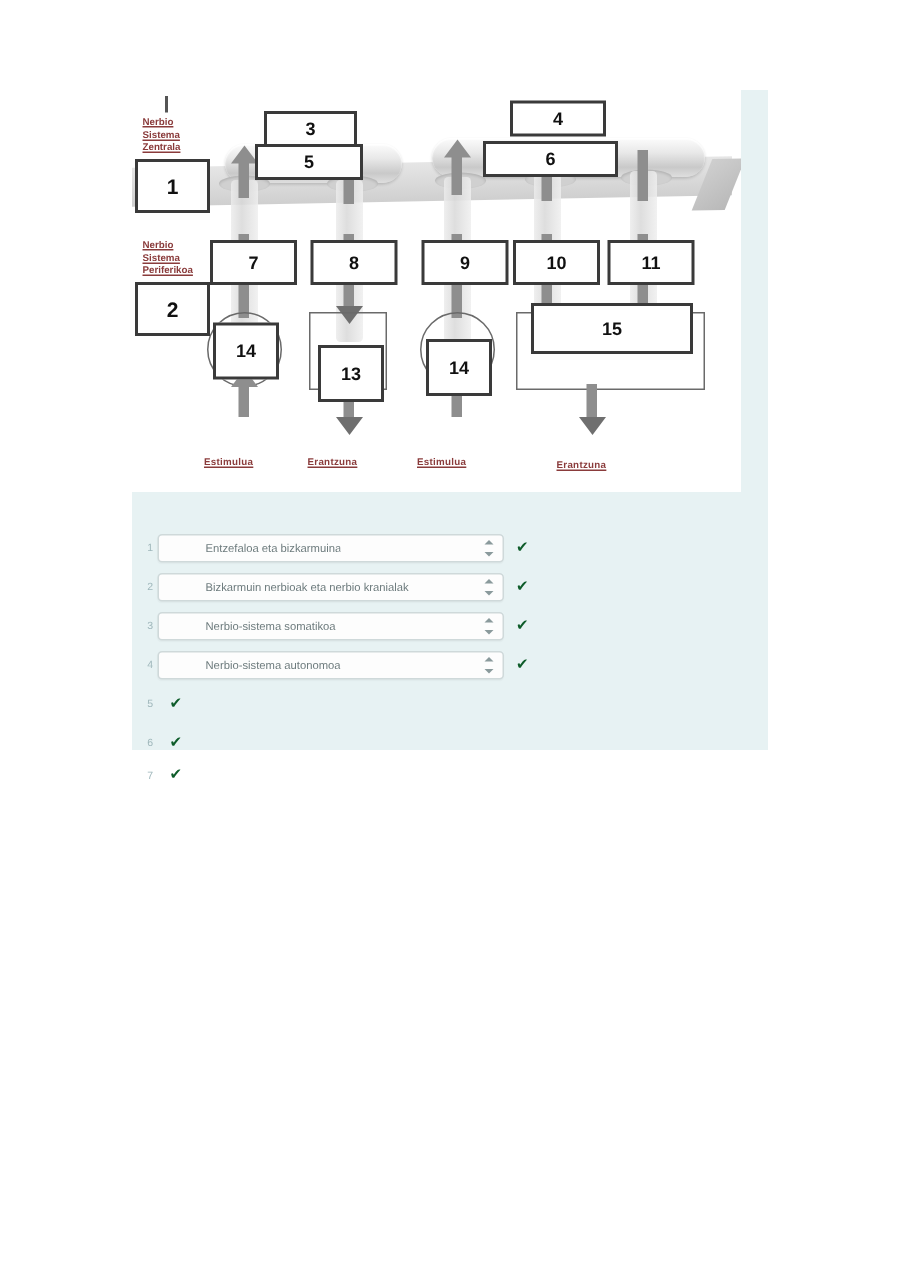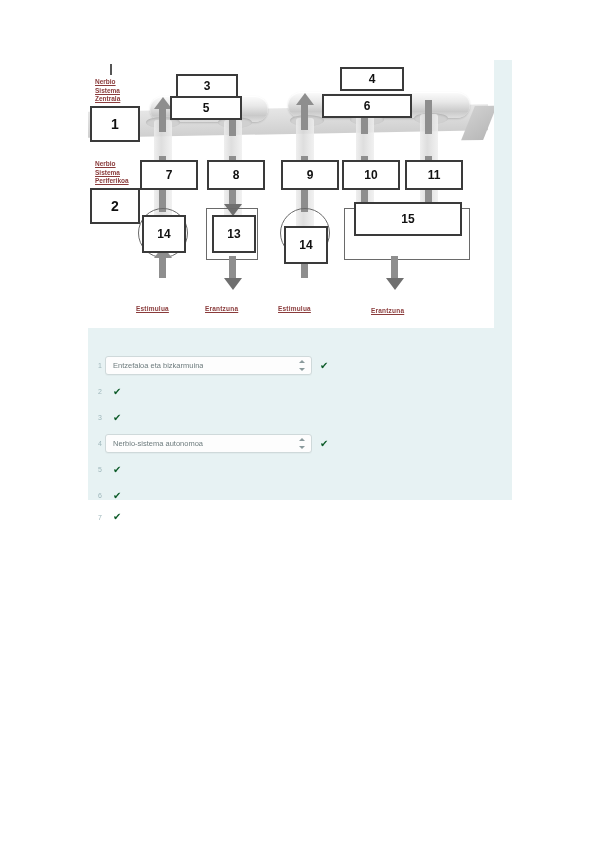--- a/index.html
+++ b/index.html
@@ -65,21 +65,21 @@
            text-decoration:underline;line-height:8.5px;}
   #tick{position:absolute;left:22px;top:4px;width:1.6px;height:11px;background:#555;}
 
   
   #answer-list{position:absolute;left:88px;top:355px;width:424px;}
   .row{position:relative;height:21px;margin-bottom:5px;display:flex;align-items:center;}
   .rownum{width:14px;font-size:7px;color:#9fb7bb;text-align:right;padding-right:3px;
           overflow:hidden;}
   .select{position:relative;width:205px;height:17px;background:#fdfdfd;
           border:1px solid #cfd9da;border-radius:3px;display:flex;align-items:center;
-          box-shadow:0 1px 1px rgba(0,0,0,.03);}
+          box-shadow:0 1px 1px rgba(0,0,0,.03);padding-left:24px;}
   .select-label{font-size:7.5px;color:#6d7b7d;padding-left:7px;white-space:nowrap;
                 overflow:hidden;text-overflow:ellipsis;max-width:180px;}
   .spinner{position:absolute;right:6px;top:3px;width:6px;height:11px;
            display:flex;flex-direction:column;align-items:center;justify-content:space-between;}
   .sp-up{width:0;height:0;border-left:3px solid transparent;border-right:3px solid transparent;
          border-bottom:3px solid #8a9a9c;}
   .sp-dn{width:0;height:0;border-left:3px solid transparent;border-right:3px solid transparent;
          border-top:3px solid #8a9a9c;}
   .check{margin-left:8px;font-size:10px;color:#0e5c2a;line-height:1;}
   .row.partial{height:12px;overflow:hidden;margin-bottom:0;}
@@ -154,21 +154,21 @@
     <div class="numbox" style="left:82px; top:36px; width:68px; height:20px; font-size:12px;">5</div>
     <div class="numbox" style="left:234px;top:34px; width:86px; height:20px; font-size:12px;">6</div>
 
     <div class="numbox" style="left:52px; top:100px; width:54px; height:26px; font-size:12px;">7</div>
     <div class="numbox" style="left:119px;top:100px; width:54px; height:26px; font-size:12px;">8</div>
     <div class="numbox" style="left:193px;top:100px; width:54px; height:26px; font-size:12px;">9</div>
     <div class="numbox" style="left:254px;top:100px; width:54px; height:26px; font-size:12px;">10</div>
     <div class="numbox" style="left:317px;top:100px; width:54px; height:26px; font-size:12px;">11</div>
 
     <div class="numbox" style="left:54px; top:155px; width:40px; height:34px; font-size:12px;">14</div>
-    <div class="numbox" style="left:124px;top:155px; width:40px; height:34px; font-size:12px;">13</div>
+    <div class="numbox" style="left:124px;top:170px; width:40px; height:34px; font-size:12px;">13</div>
     <div class="numbox" style="left:196px;top:166px; width:40px; height:34px; font-size:12px;">14</div>
     <div class="numbox" style="left:266px;top:142px; width:104px; height:30px; font-size:12px;">15</div>
 
     <div class="cap" style="left:48px;  top:245px;">Estimulua</div>
     <div class="cap" style="left:117px; top:245px;">Erantzuna</div>
     <div class="cap" style="left:190px; top:245px;">Estimulua</div>
     <div class="cap" style="left:283px; top:247px;">Erantzuna</div>
   </div>
 
 </div>
@@ -182,25 +182,39 @@
       <span class="spinner">
           <span class="sp-up"></span>
           <span class="sp-dn"></span>
         </span>
     </div>
     <span class="check">✔</span>
   </div>
 
   <div class="row">
     <div class="rownum">2</div>
+    <div class="select">
+      <span class="select-label">Bizkarmuin nerbioak eta nerbio kranialak</span>
+      <span class="spinner">
+          <span class="sp-up"></span>
+          <span class="sp-dn"></span>
+        </span>
+    </div>
     <span class="check">✔</span>
   </div>
 
   <div class="row">
     <div class="rownum">3</div>
+    <div class="select">
+      <span class="select-label">Nerbio-sistema somatikoa</span>
+      <span class="spinner">
+          <span class="sp-up"></span>
+          <span class="sp-dn"></span>
+        </span>
+    </div>
     <span class="check">✔</span>
   </div>
 
   <div class="row">
     <div class="rownum">4</div>
     <div class="select">
       <span class="select-label">Nerbio-sistema autonomoa</span>
       <span class="spinner">
           <span class="sp-up"></span>
           <span class="sp-dn"></span>

